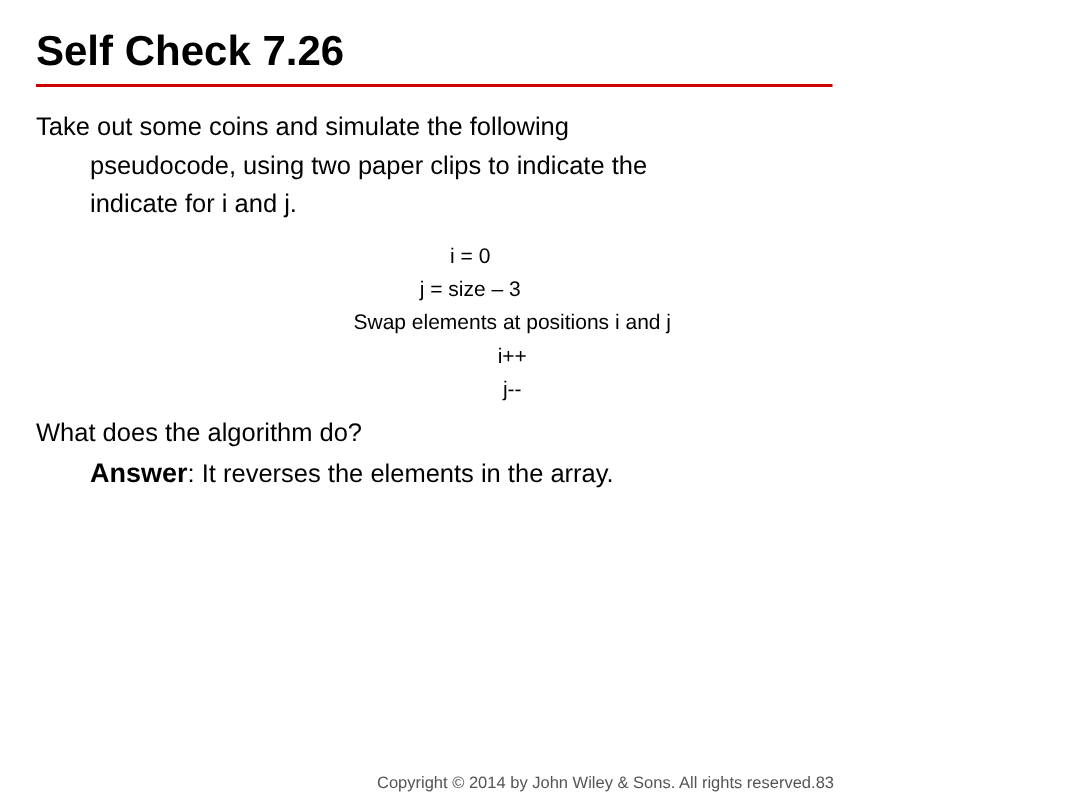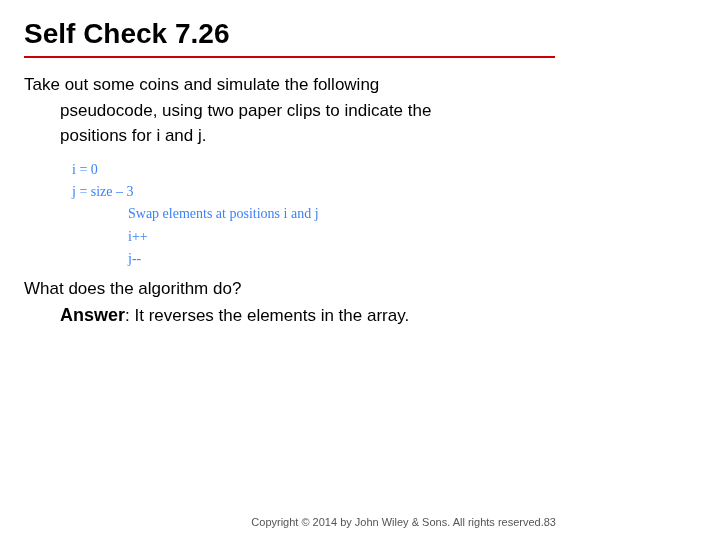--- a/index.html
+++ b/index.html
@@ -43,26 +43,27 @@
       margin-bottom: 10px;
       line-height: 1.5;
       margin-left: 0px;
     }
 
     .indent1 {
       margin-left: 36px;
     }
 
     .code-block {
-      font-family: Liberation Serif, serif;
+      font-family: Liberation Sans, sans-serif;
       font-size: 14px;
-      color: #3b82f6;
+      color: #000000;
       margin-left: 48px;
       margin-bottom: 2px;
       line-height: 1.6;
+      text-align: center;
     }
 
     .code-block .code-line {
       display: block;
     }
 
     .code-indent2 {
       margin-left: 56px;
     }
 
@@ -106,21 +107,21 @@
 <body>
 
 <div class="page-container">
 
   <div class="title">Self Check 7.26</div>
   <hr class="title-underline">
 
   <div class="intro-text">
     <span>Take out some coins and simulate the following</span><br>
     <span class="indent1" style="display:inline-block;">pseudocode, using two paper clips to indicate the</span><br>
-    <span class="indent1" style="display:inline-block;">positions for i and j.</span>
+    <span class="indent1" style="display:inline-block;">indicate for i and j.</span>
   </div>
 
   <div class="code-block">
     <span class="code-line">i = 0</span>
     <span class="code-line">j = size – 3</span>
     <span class="code-line code-indent2">Swap elements at positions i and j</span>
     <span class="code-line code-indent2">i++</span>
     <span class="code-line code-indent2">j--</span>
   </div>
 

